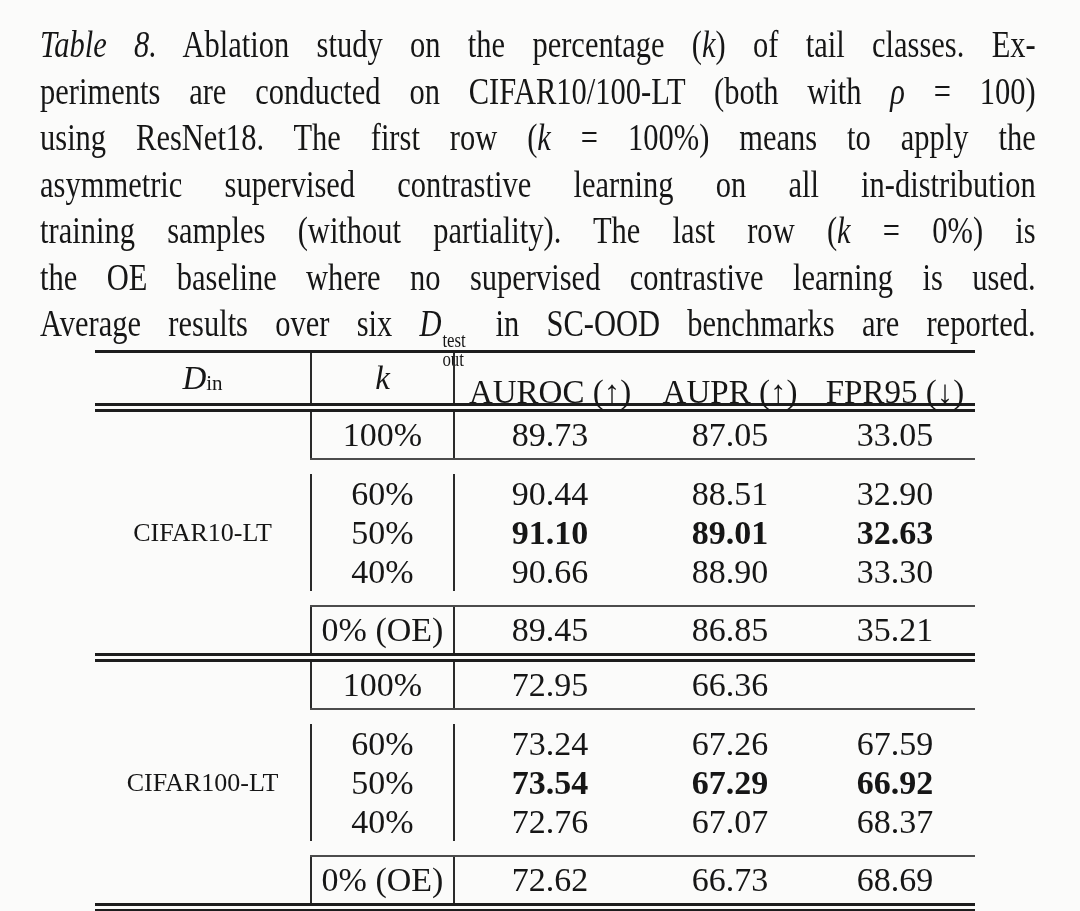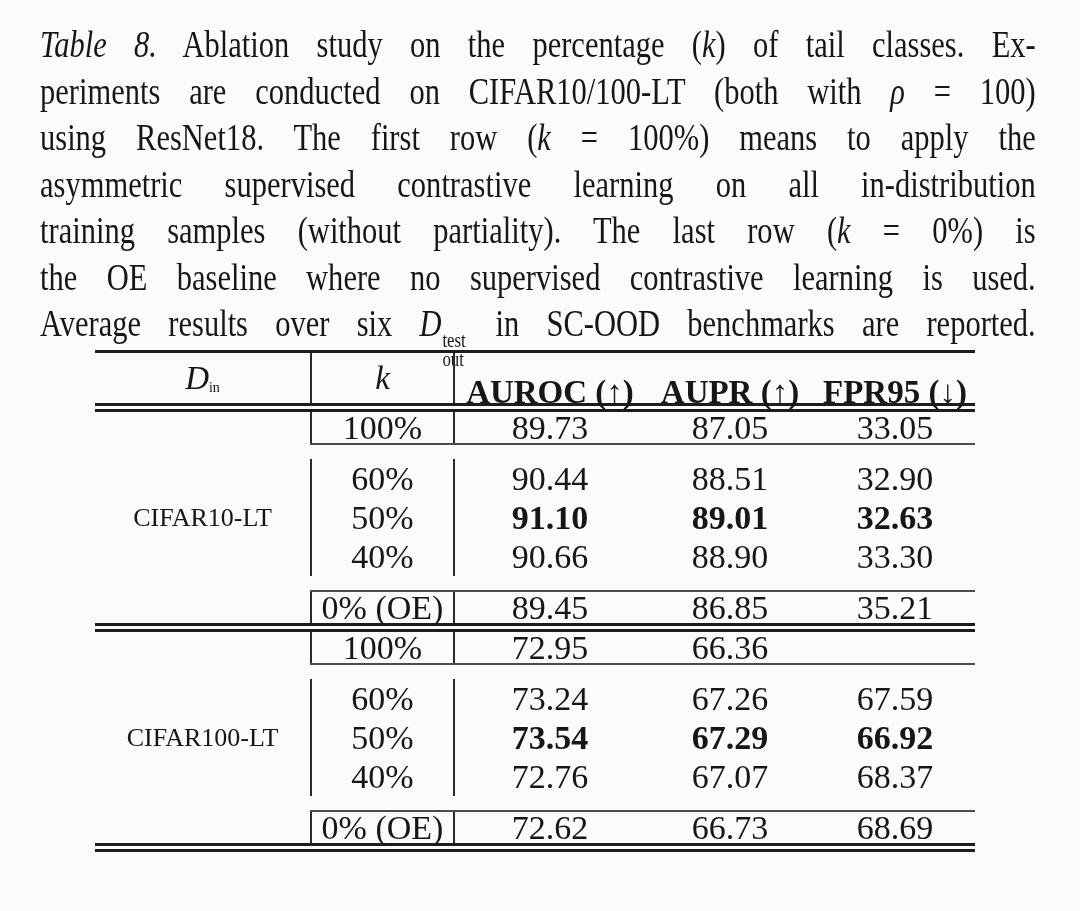--- a/index.html
+++ b/index.html
@@ -35,23 +35,23 @@
   }
   .rule-partial { height:2px; background:#4c4c4c; margin-left:215px; }
   .row { display:flex; align-items:stretch; }
   .cell { display:flex; align-items:center; justify-content:center; text-align:center; }
   .c1 { width:215px; }
   .c2 { width:145px; border-left:2px solid #2a2a2a; border-right:2px solid #2a2a2a; }
   .c3 { width:190px; }
   .c4 { width:170px; }
   .c5 { width:160px; }
   .header-row { height:50px; font-size:33px; }
-  .hdr-metric { font-weight:bold;margin-top:28px; }
-  .subsc { font-size:14px; align-self:flex-end; margin-bottom:7px; }
-  .data-row { height:31px; font-size:34px; }
+  .hdr-metric { font-weight:normal;margin-top:28px; }
+  .subsc { font-size:21px; align-self:flex-end; margin-bottom:7px; }
+  .data-row { height:46px; font-size:34px; }
   .mid-row { height:39px; }
   .mid-section { padding:14px 0; }
   .bv { font-weight:bold;text-align:center; }
   .group { position:relative; }
   .ds-label {
     position:absolute; left:0; top:0; bottom:0; width:215px;
     display:flex; align-items:center; justify-content:center;
     font-size:26px;
   }
 </style>

